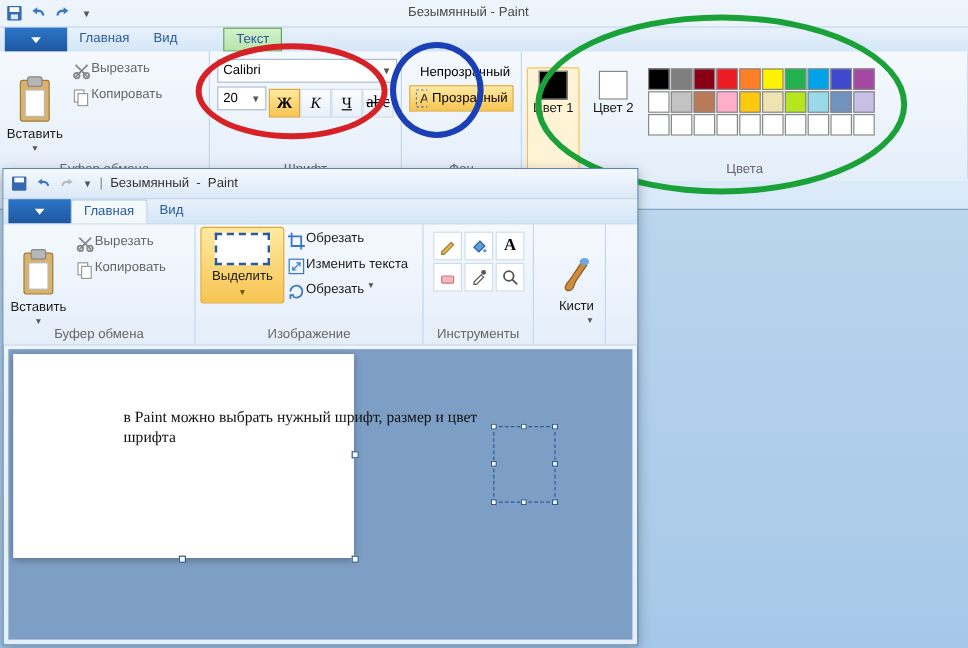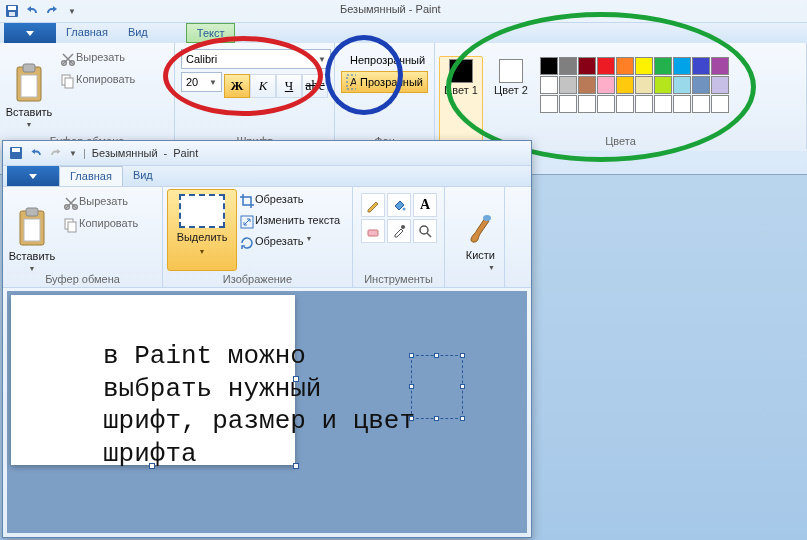--- a/index.html
+++ b/index.html
@@ -55,37 +55,37 @@
   .editCol { width:56px; height:86px; display:flex; flex-direction:column; align-items:center; gap:2px; cursor:pointer; }
   .editCol .spectrum { width:28px; height:28px; background: conic-gradient(red,orange,yellow,lime,cyan,blue,magenta,red); border:1px solid #888; border-radius:2px; }
 
   
   .win2 { position:absolute; left:2px; top:140px; width:530px; height:398px; background:linear-gradient(#f5f9fe,#e4eef9); border:1px solid #6186b1; box-shadow:0 3px 10px rgba(0,0,0,.3); }
   .win2 .titlebar { height:24px; display:flex; align-items:center; padding:0 6px; gap:6px; font-size:12px; color:#333; background:linear-gradient(#f4f8fd,#dbe9f8); }
   .win2 .ribbon2 { height:102px; border-top:1px solid #c4d7ec; border-bottom:1px solid #c4d7ec; background:linear-gradient(#f5f9fe,#e4eef9); display:flex; }
   .win2 .group { height:100px; }
 
   
-  .selBtn { width:70px; height:82px; display:flex; flex-direction:column; align-items:center; gap:4px; border:1px solid #e0a82e; background:linear-gradient(#ffeaa0,#f7c451); border-radius:3px; padding:4px; cursor:pointer; }
+  .selBtn { width:70px; height:64px; display:flex; flex-direction:column; align-items:center; gap:4px; border:1px solid #e0a82e; background:linear-gradient(#ffeaa0,#f7c451); border-radius:3px; padding:4px; cursor:pointer; }
   .dashedRect { width:46px; height:34px; border:2px dashed #2a5a9a; background:#fff; }
 
   
   .toolsGrid { display:grid; grid-template-columns: repeat(3, 24px); grid-auto-rows:24px; gap:2px; padding:4px; }
   .toolsGrid div { border:1px solid #d0dceb; background:#fff; display:flex; align-items:center; justify-content:center; cursor:pointer; }
 
   
   .brushBtn { width:46px; height:82px; display:flex; flex-direction:column; align-items:flex-end; justify-content:flex-end; gap:2px; cursor:pointer; }
   .brushIc { width:30px; height:36px; }
 
   
   .canvasWrap { position:absolute; top:150px; left:4px; right:4px; bottom:4px; background:#7e9fc5; padding:4px; }
   .sheet { width:284px; height:170px; background:#fff; box-shadow:0 2px 6px rgba(0,0,0,.3); }
   .handle { width:6px;height:6px;background:#fff;border:1px solid #2a5a9a; position:absolute; }
 
-  .caption { position:absolute; left:103px; top:340px; width:320px; font-size:26px; line-height:1.25; color:#111; font-family:Liberation Mono, monospace; }
+  .caption { position:absolute; left:103px; top:340px; width:320px; font-size:13px; line-height:1.25; color:#111; font-family:Liberation Serif, serif; }
 
   .textSelBox { position:absolute; left:411px; top:355px; width:52px; height:64px; border:1px dashed #2a5a9a; }
   .textSelBox .h { width:5px;height:5px; background:#fff; border:1px solid #2a5a9a; position:absolute; }
 
   
   .anno { position:absolute; border-radius:50%; background:transparent; pointer-events:none; }
 
   svg { display:block; }
 </style>
 </head>

